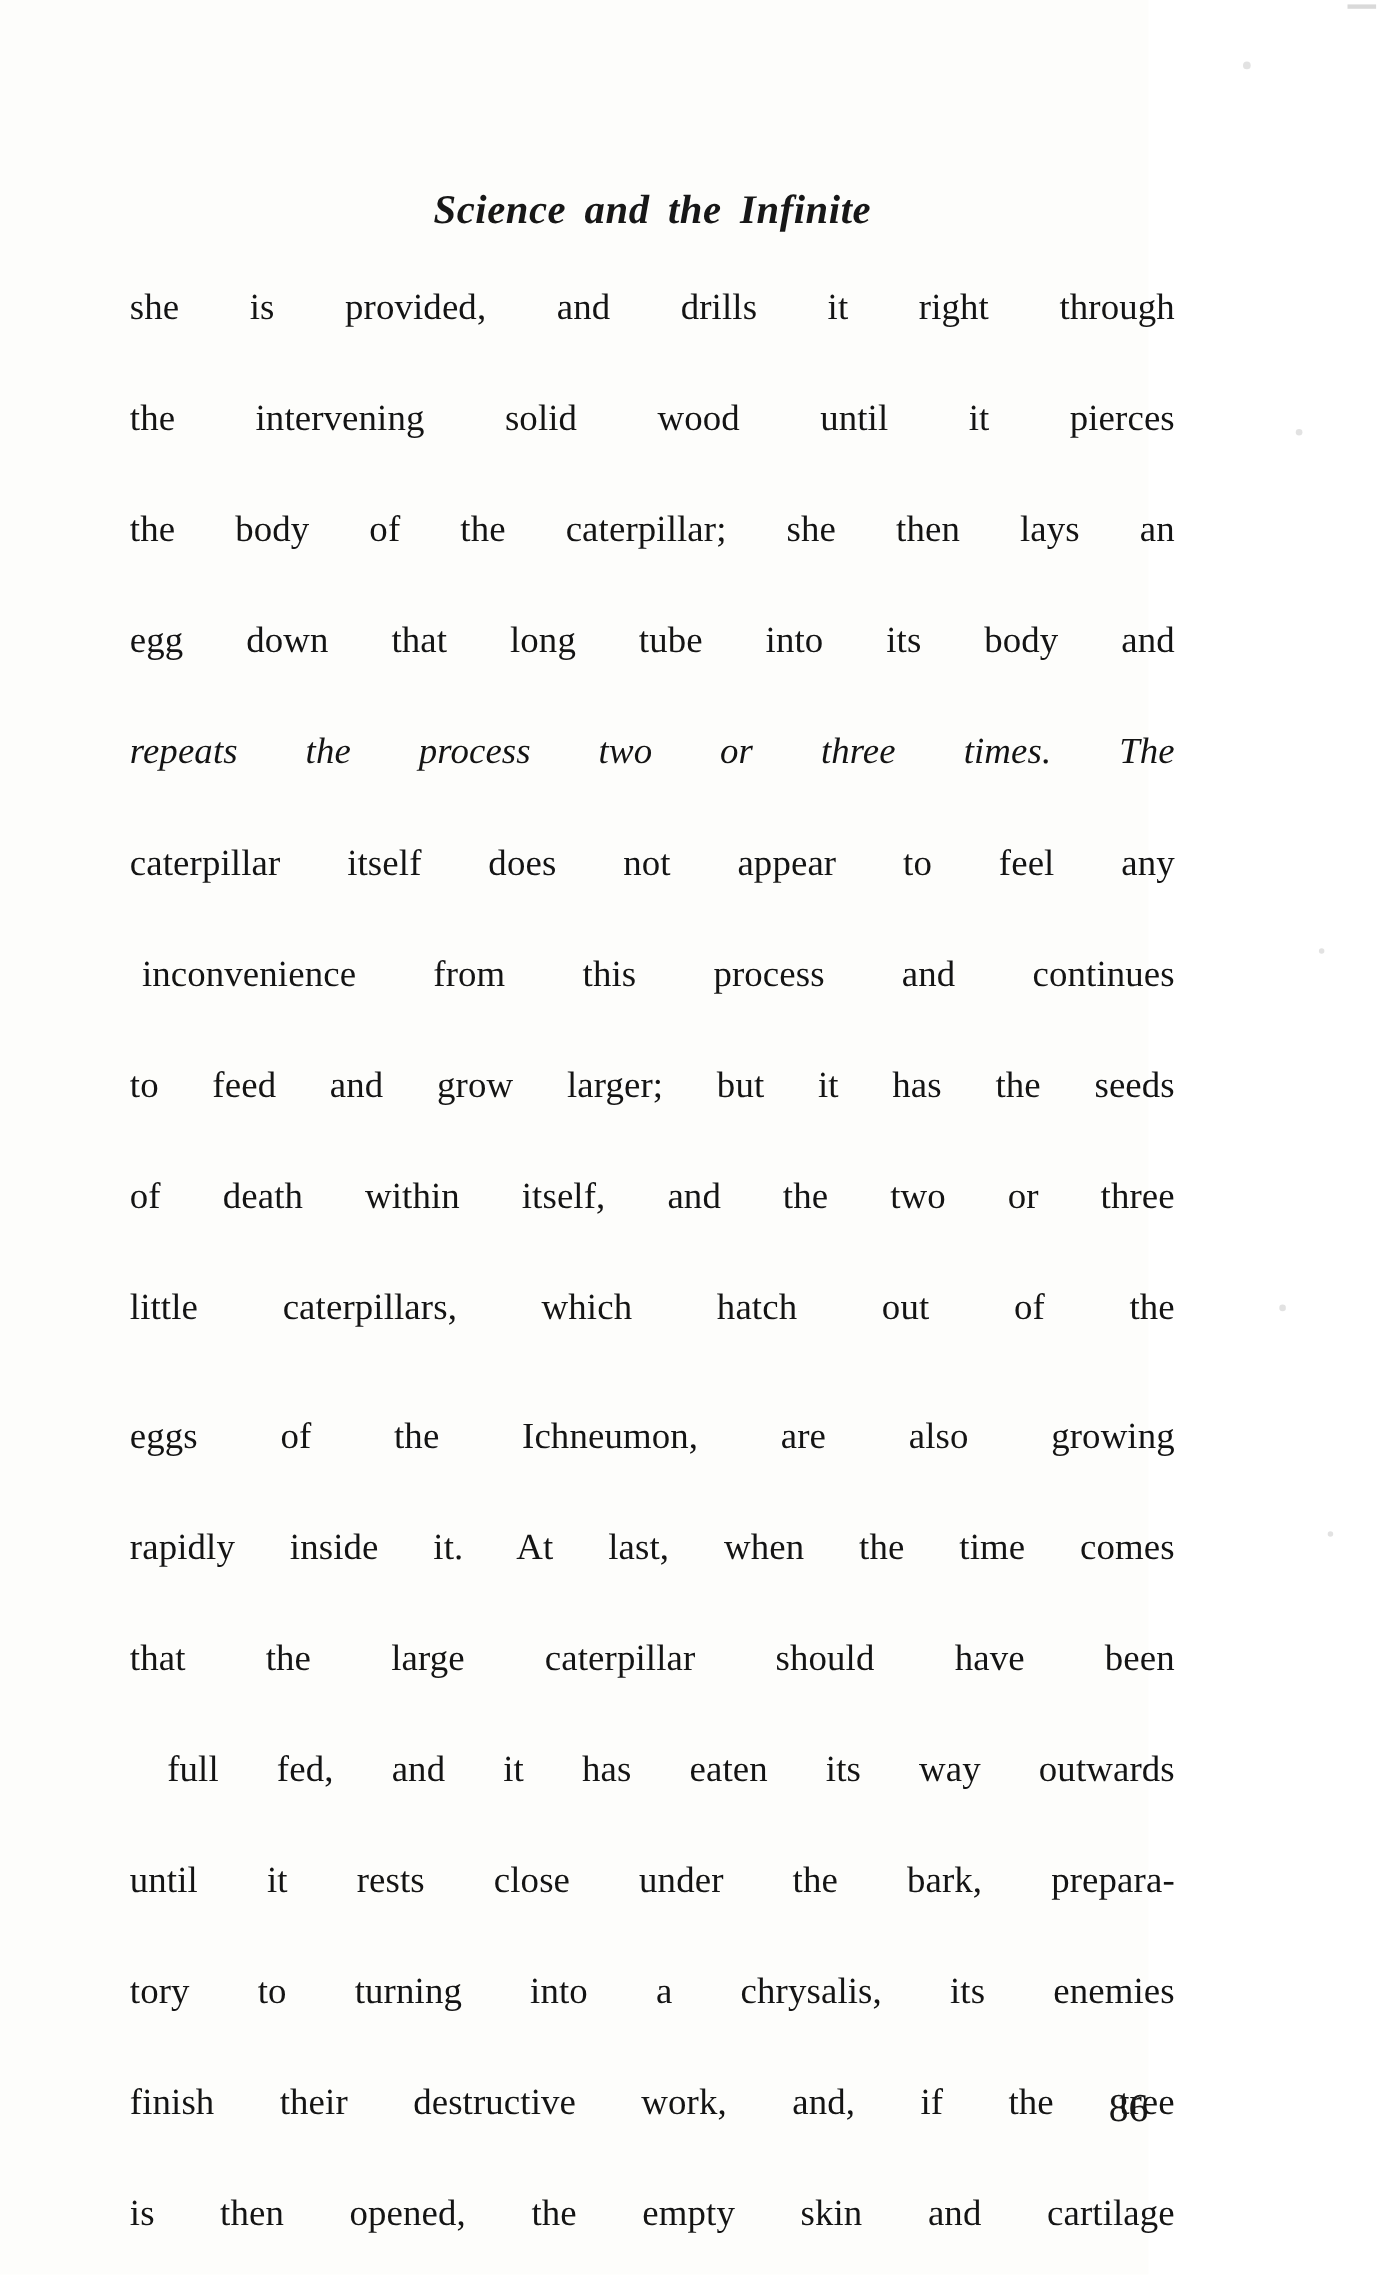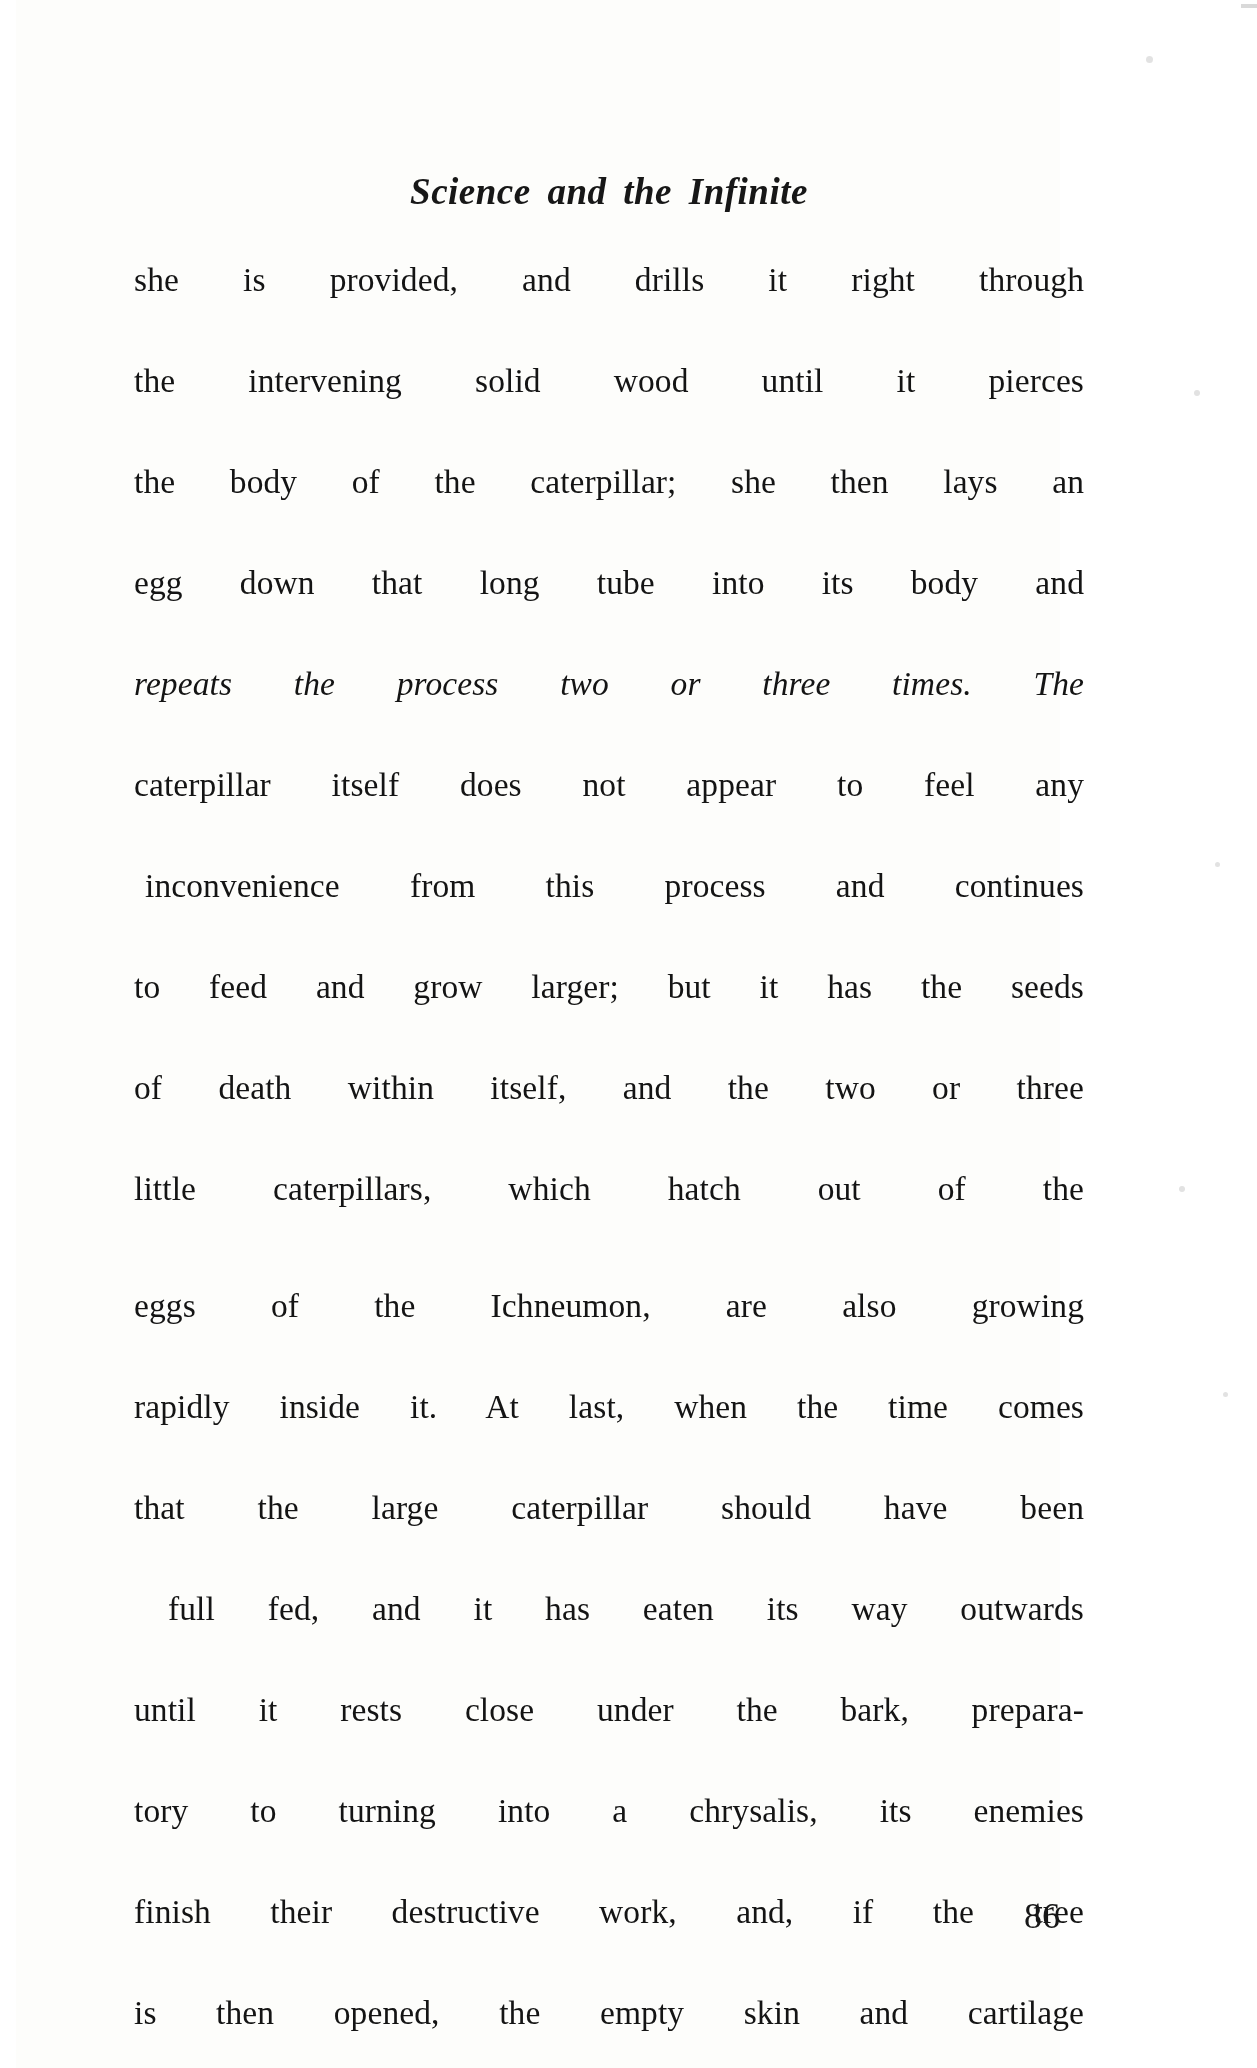--- a/index.html
+++ b/index.html
@@ -11,21 +11,21 @@
     width: 1257px;
     height: 2068px;
     position: relative;
     font-family: "Liberation Serif", serif;
     color: #1a1a1a;
     overflow: hidden;
   }
   .page {
     position: absolute;
     top: 0;
-    left: 16px;
+    left: 0;
     width: 1044px;
     height: 2068px;
     background: #fdfdfb;
   }
   .page-inner {
     position: absolute;
     left: 118px;
     top: 170px;
     width: 950px;
   }

